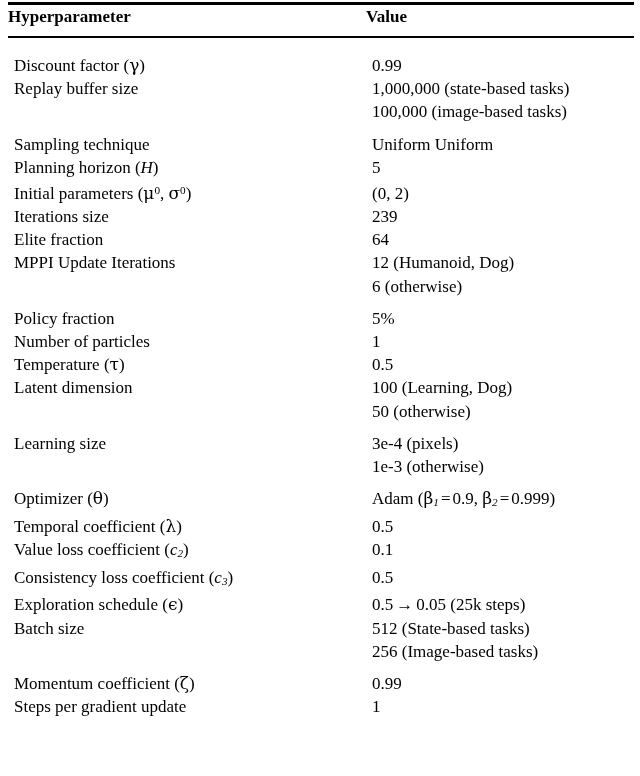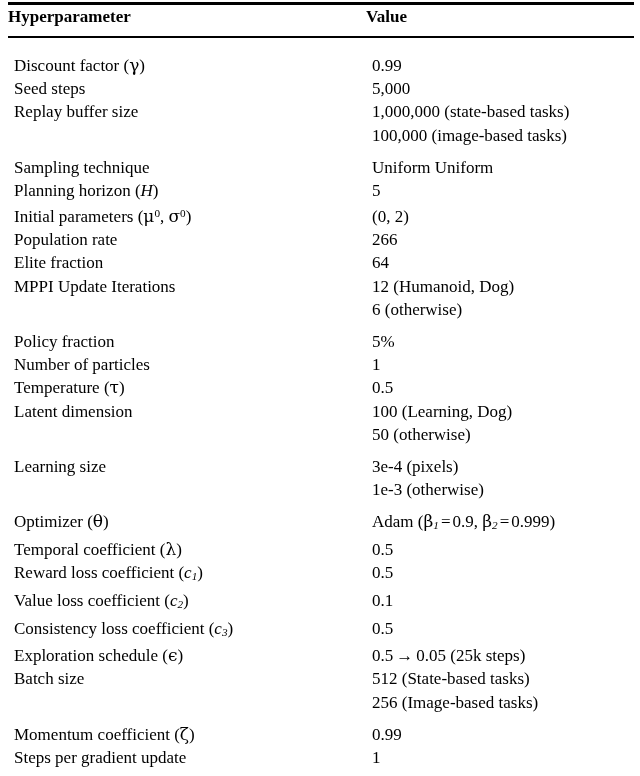--- a/index.html
+++ b/index.html
@@ -95,26 +95,20 @@
       <col class="c-value">
     </colgroup>
     <tbody id="body">
         <tr class="row first-row">
           <td>Discount factor (<span class="mi greek">γ</span>)</td>
           <td>
             <span class="cont">0.99</span>
           </td>
         </tr>
         <tr class="row">
-          <td>Seed steps</td>
-          <td>
-            <span class="cont">5,000</span>
-          </td>
-        </tr>
-        <tr class="row">
           <td>Replay buffer size</td>
           <td>
             <span class="cont">1,000,000 (state-based tasks)</span>
             <span class="cont">100,000 (image-based tasks)</span>
           </td>
         </tr>
         <tr class="row pad-top">
           <td>Sampling technique</td>
           <td>
             <span class="cont">Uniform Uniform</span>
@@ -126,23 +120,23 @@
             <span class="cont">5</span>
           </td>
         </tr>
         <tr class="row">
           <td>Initial parameters (<span class="mi greek">μ</span><sup class="sp">0</sup>, <span class="mi greek">σ</span><sup class="sp">0</sup>)</td>
           <td>
             <span class="cont">(0, 2)</span>
           </td>
         </tr>
         <tr class="row">
-          <td>Population rate</td>
-          <td>
-            <span class="cont">266</span>
+          <td>Iterations size</td>
+          <td>
+            <span class="cont">239</span>
           </td>
         </tr>
         <tr class="row">
           <td>Elite fraction</td>
           <td>
             <span class="cont">64</span>
           </td>
         </tr>
         <tr class="row">
           <td>MPPI Update Iterations</td>
@@ -189,26 +183,20 @@
             <span class="cont">Adam (<span class="mi greek">β</span><sub class="sb">1</sub><span class="eq">=</span>0.9, <span class="mi greek">β</span><sub class="sb">2</sub><span class="eq">=</span>0.999)</span>
           </td>
         </tr>
         <tr class="row">
           <td>Temporal coefficient (<span class="mi greek">λ</span>)</td>
           <td>
             <span class="cont">0.5</span>
           </td>
         </tr>
         <tr class="row">
-          <td>Reward loss coefficient (<span class="mi">c</span><sub class="sb">1</sub>)</td>
-          <td>
-            <span class="cont">0.5</span>
-          </td>
-        </tr>
-        <tr class="row">
           <td>Value loss coefficient (<span class="mi">c</span><sub class="sb">2</sub>)</td>
           <td>
             <span class="cont">0.1</span>
           </td>
         </tr>
         <tr class="row">
           <td>Consistency loss coefficient (<span class="mi">c</span><sub class="sb">3</sub>)</td>
           <td>
             <span class="cont">0.5</span>
           </td>

